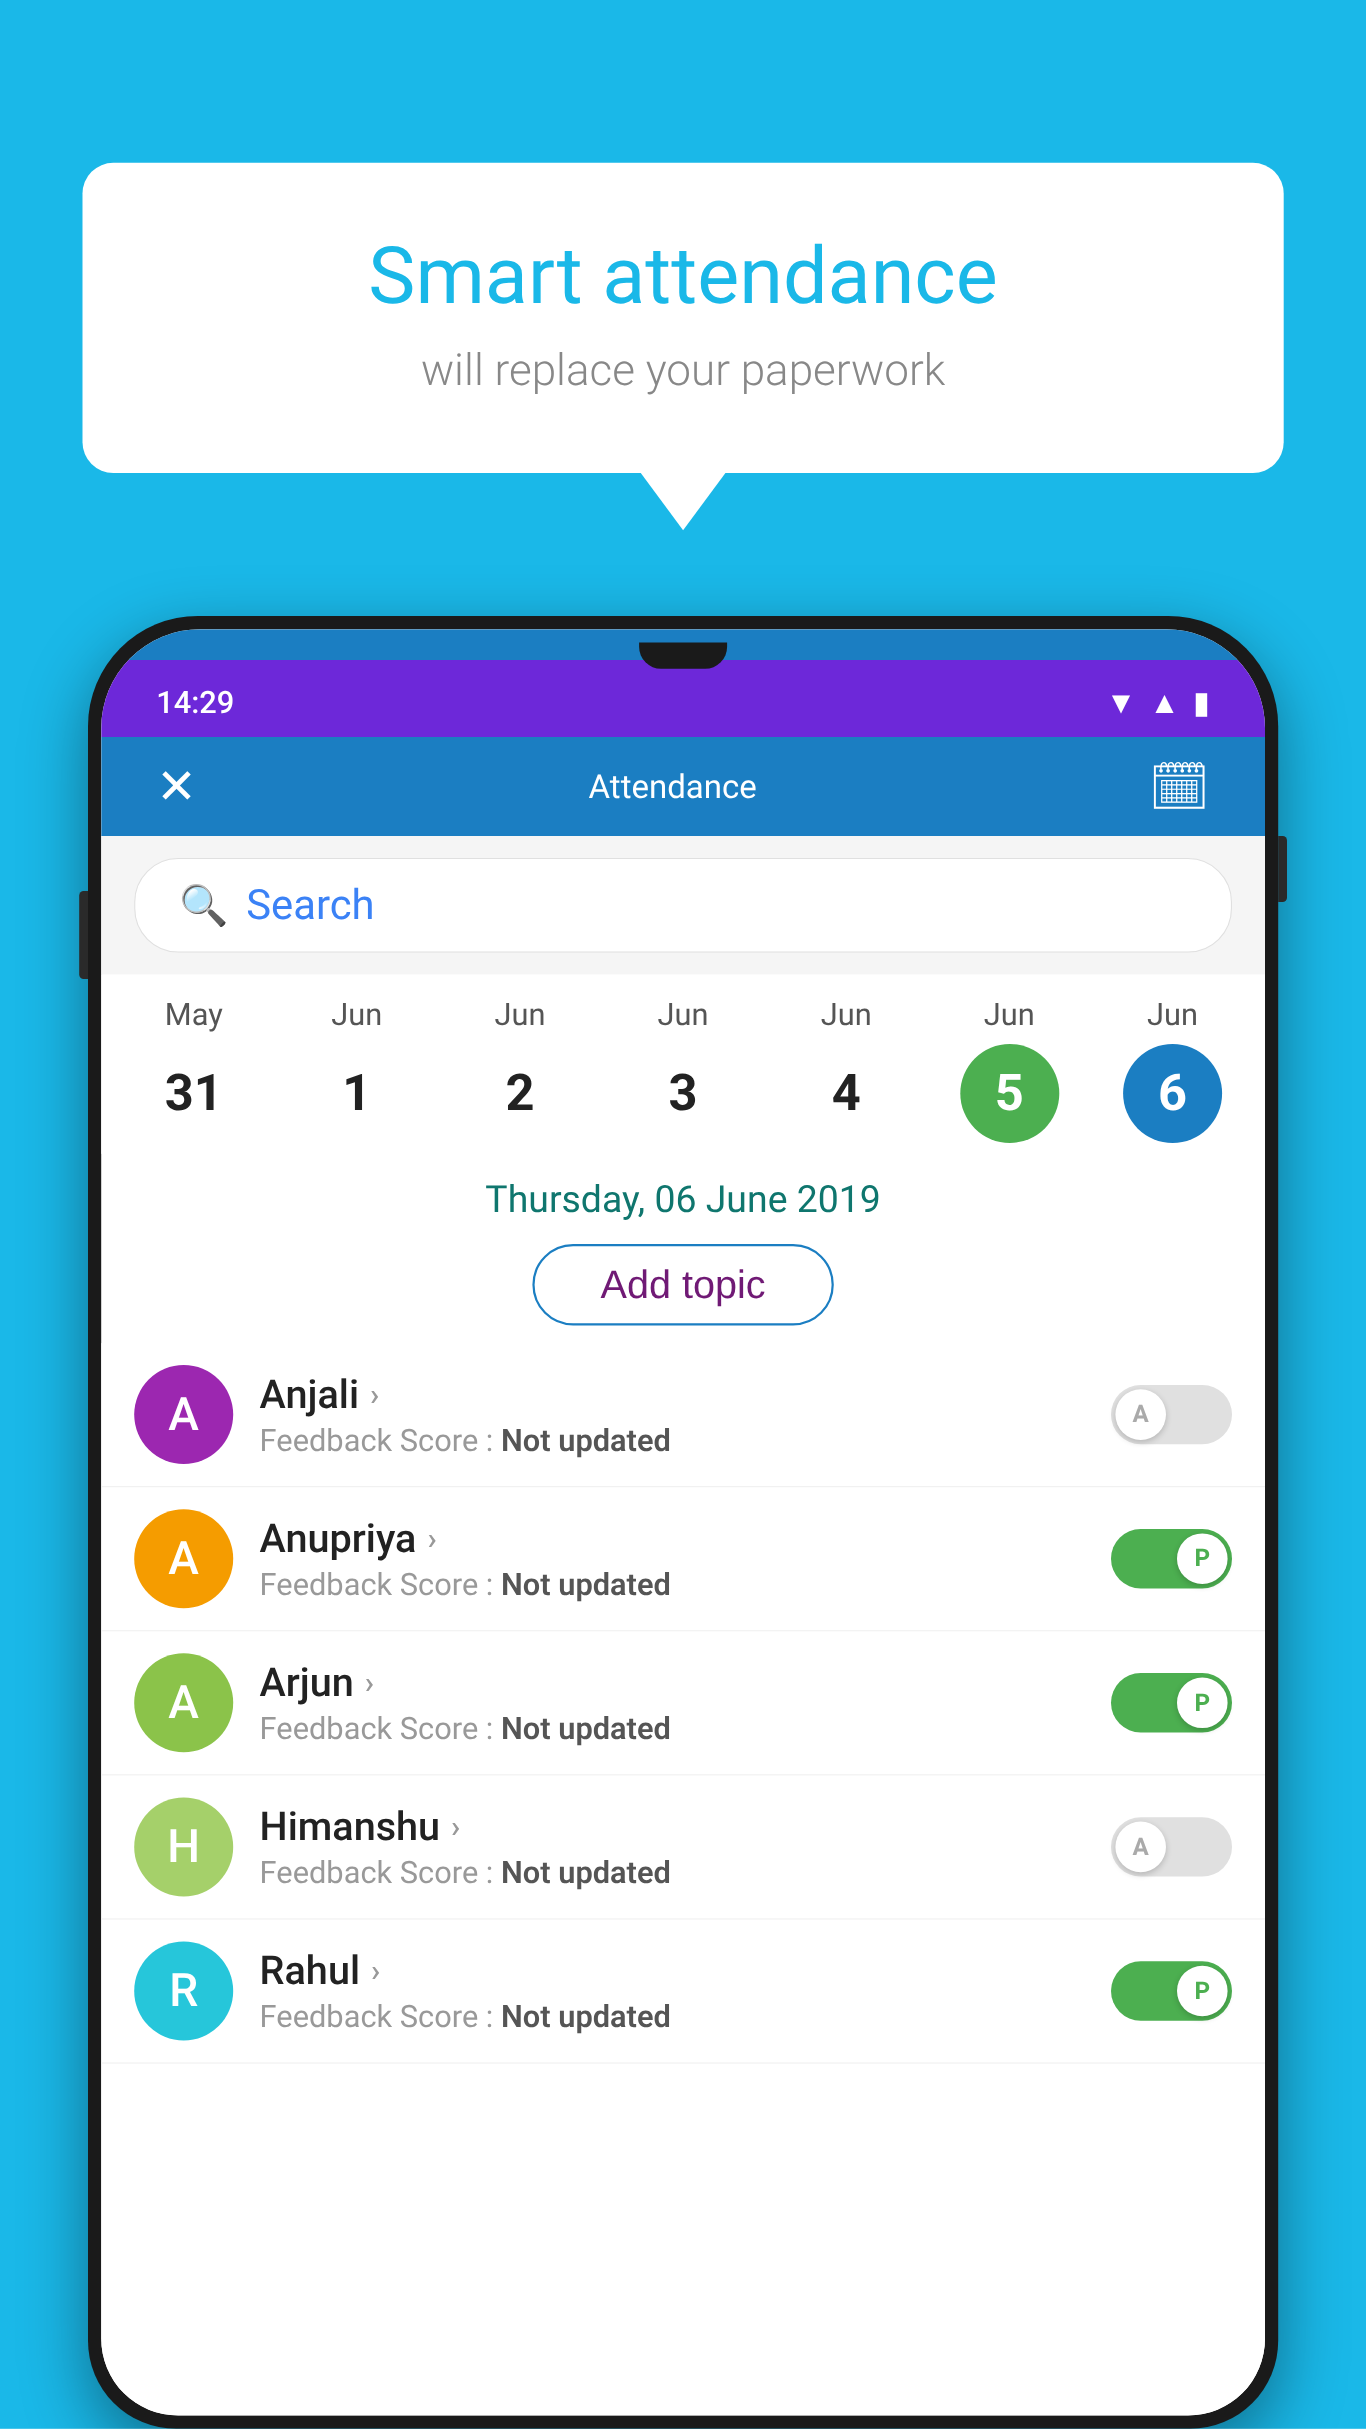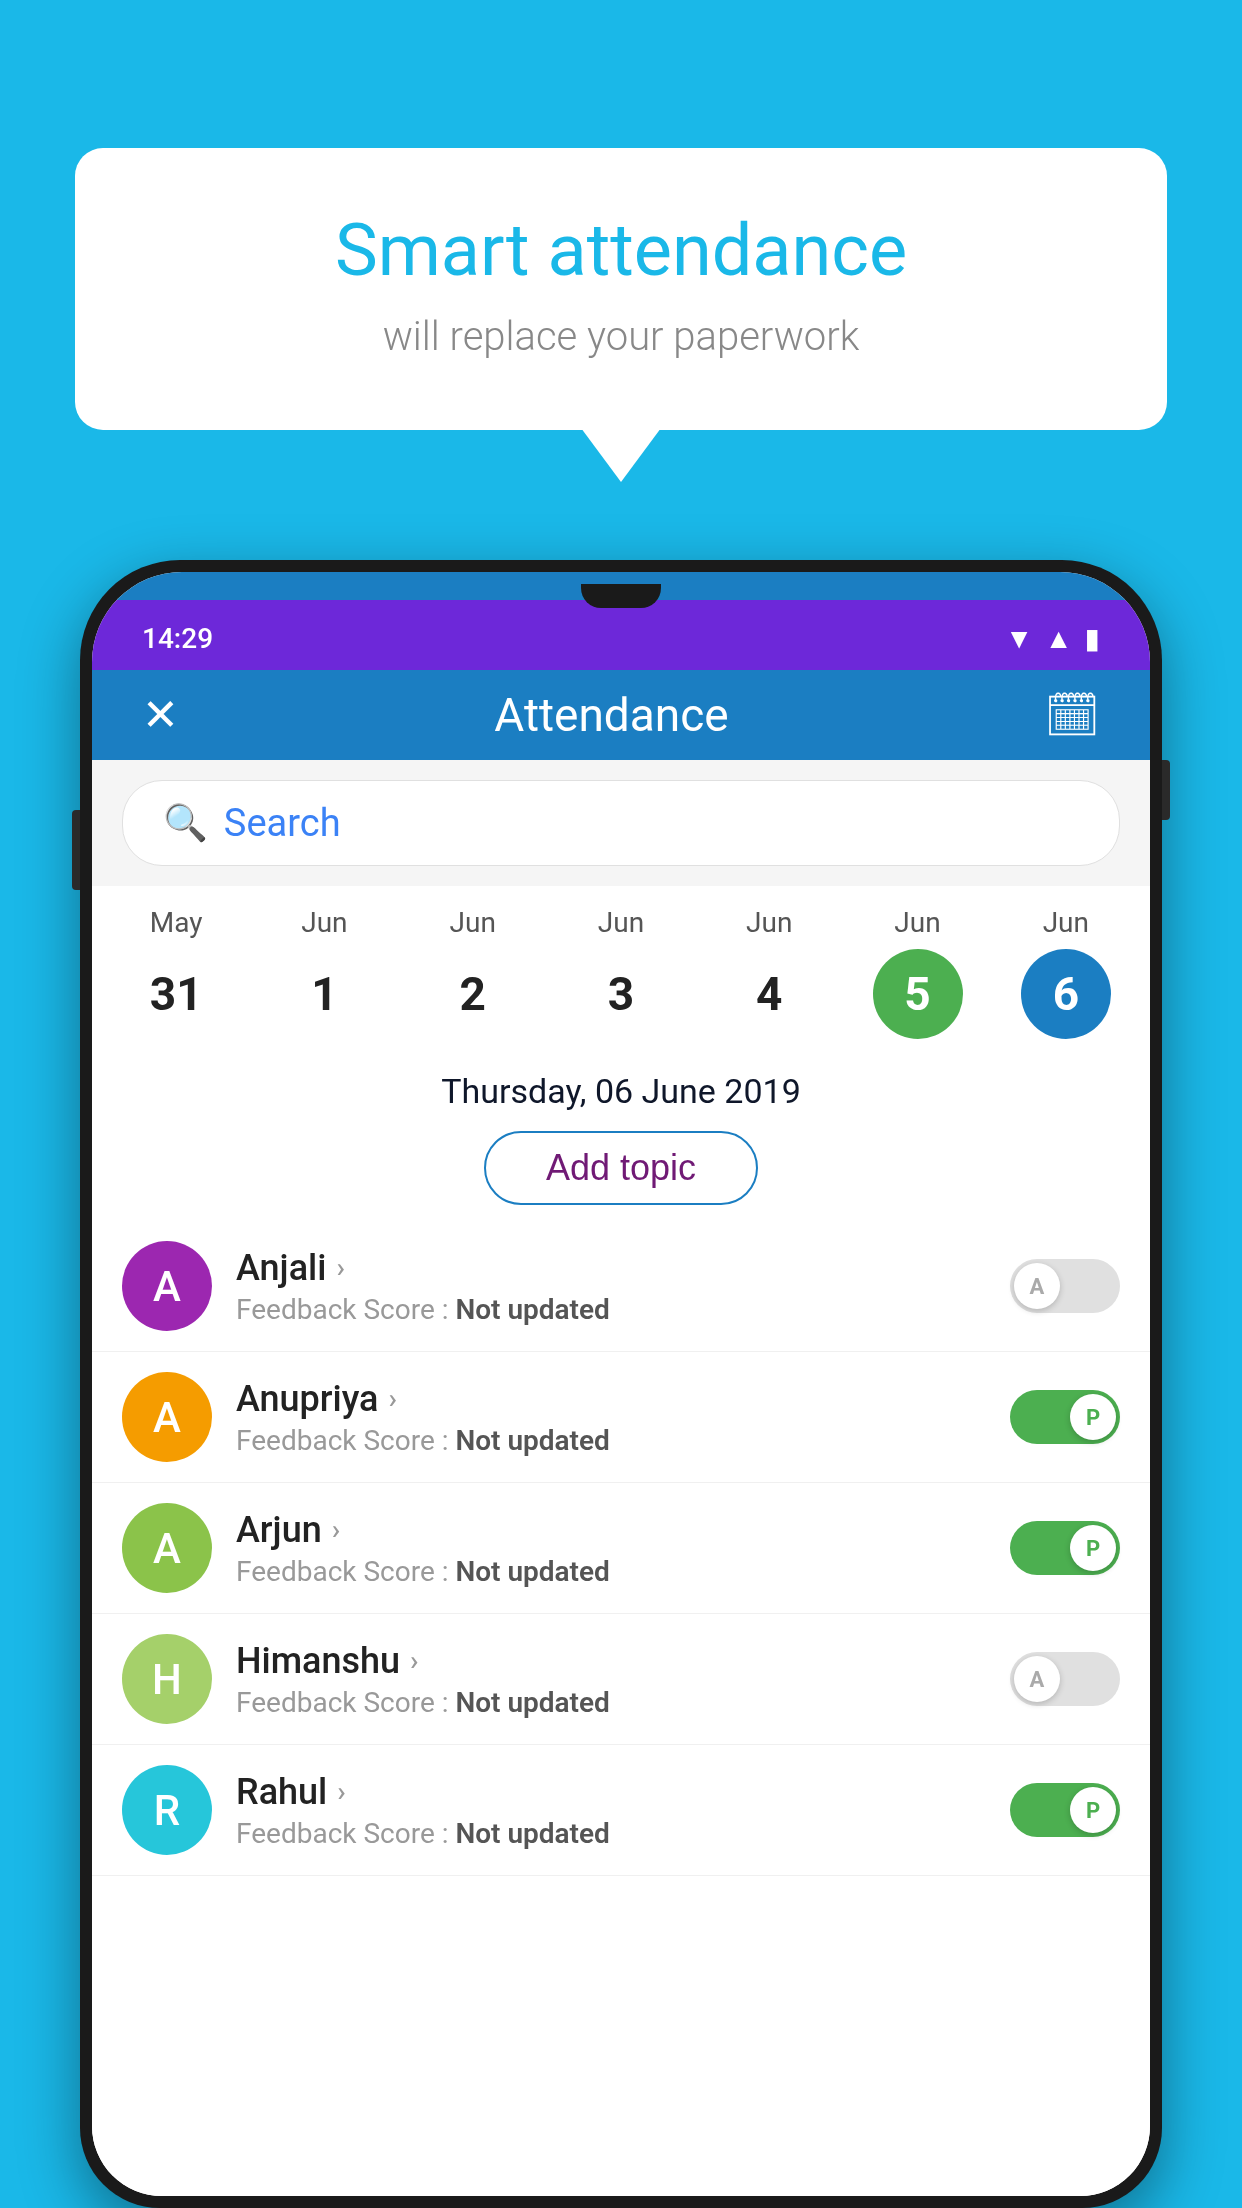--- a/index.html
+++ b/index.html
@@ -106,21 +106,21 @@
     .app-header {
       background: #1b7ec2;
       padding: 18px 50px;
       display: flex;
       justify-content: space-between;
       align-items: center;
       min-height: 90px;
     }
     .header-title {
       color: white;
-      font-size: 46px;
+      font-size: 30px;
       font-weight: 400;
     }
     .header-icon {
       color: white;
       font-size: 44px;
       cursor: pointer;
     }
 
     
     .search-container {
@@ -181,21 +181,21 @@
     .cal-date.blue {
       background: #1b7ec2;
       color: white;
     }
 
     
     .date-label {
       text-align: center;
       padding: 22px 0 10px;
       font-size: 34px;
-      color: #0f172a;
+      color: #0f766e;
       font-weight: 400;
     }
 
     
     .add-topic-container {
       text-align: center;
       padding: 10px 0 16px;
     }
     .add-topic-btn {
       border: 2px solid #1b7ec2;

